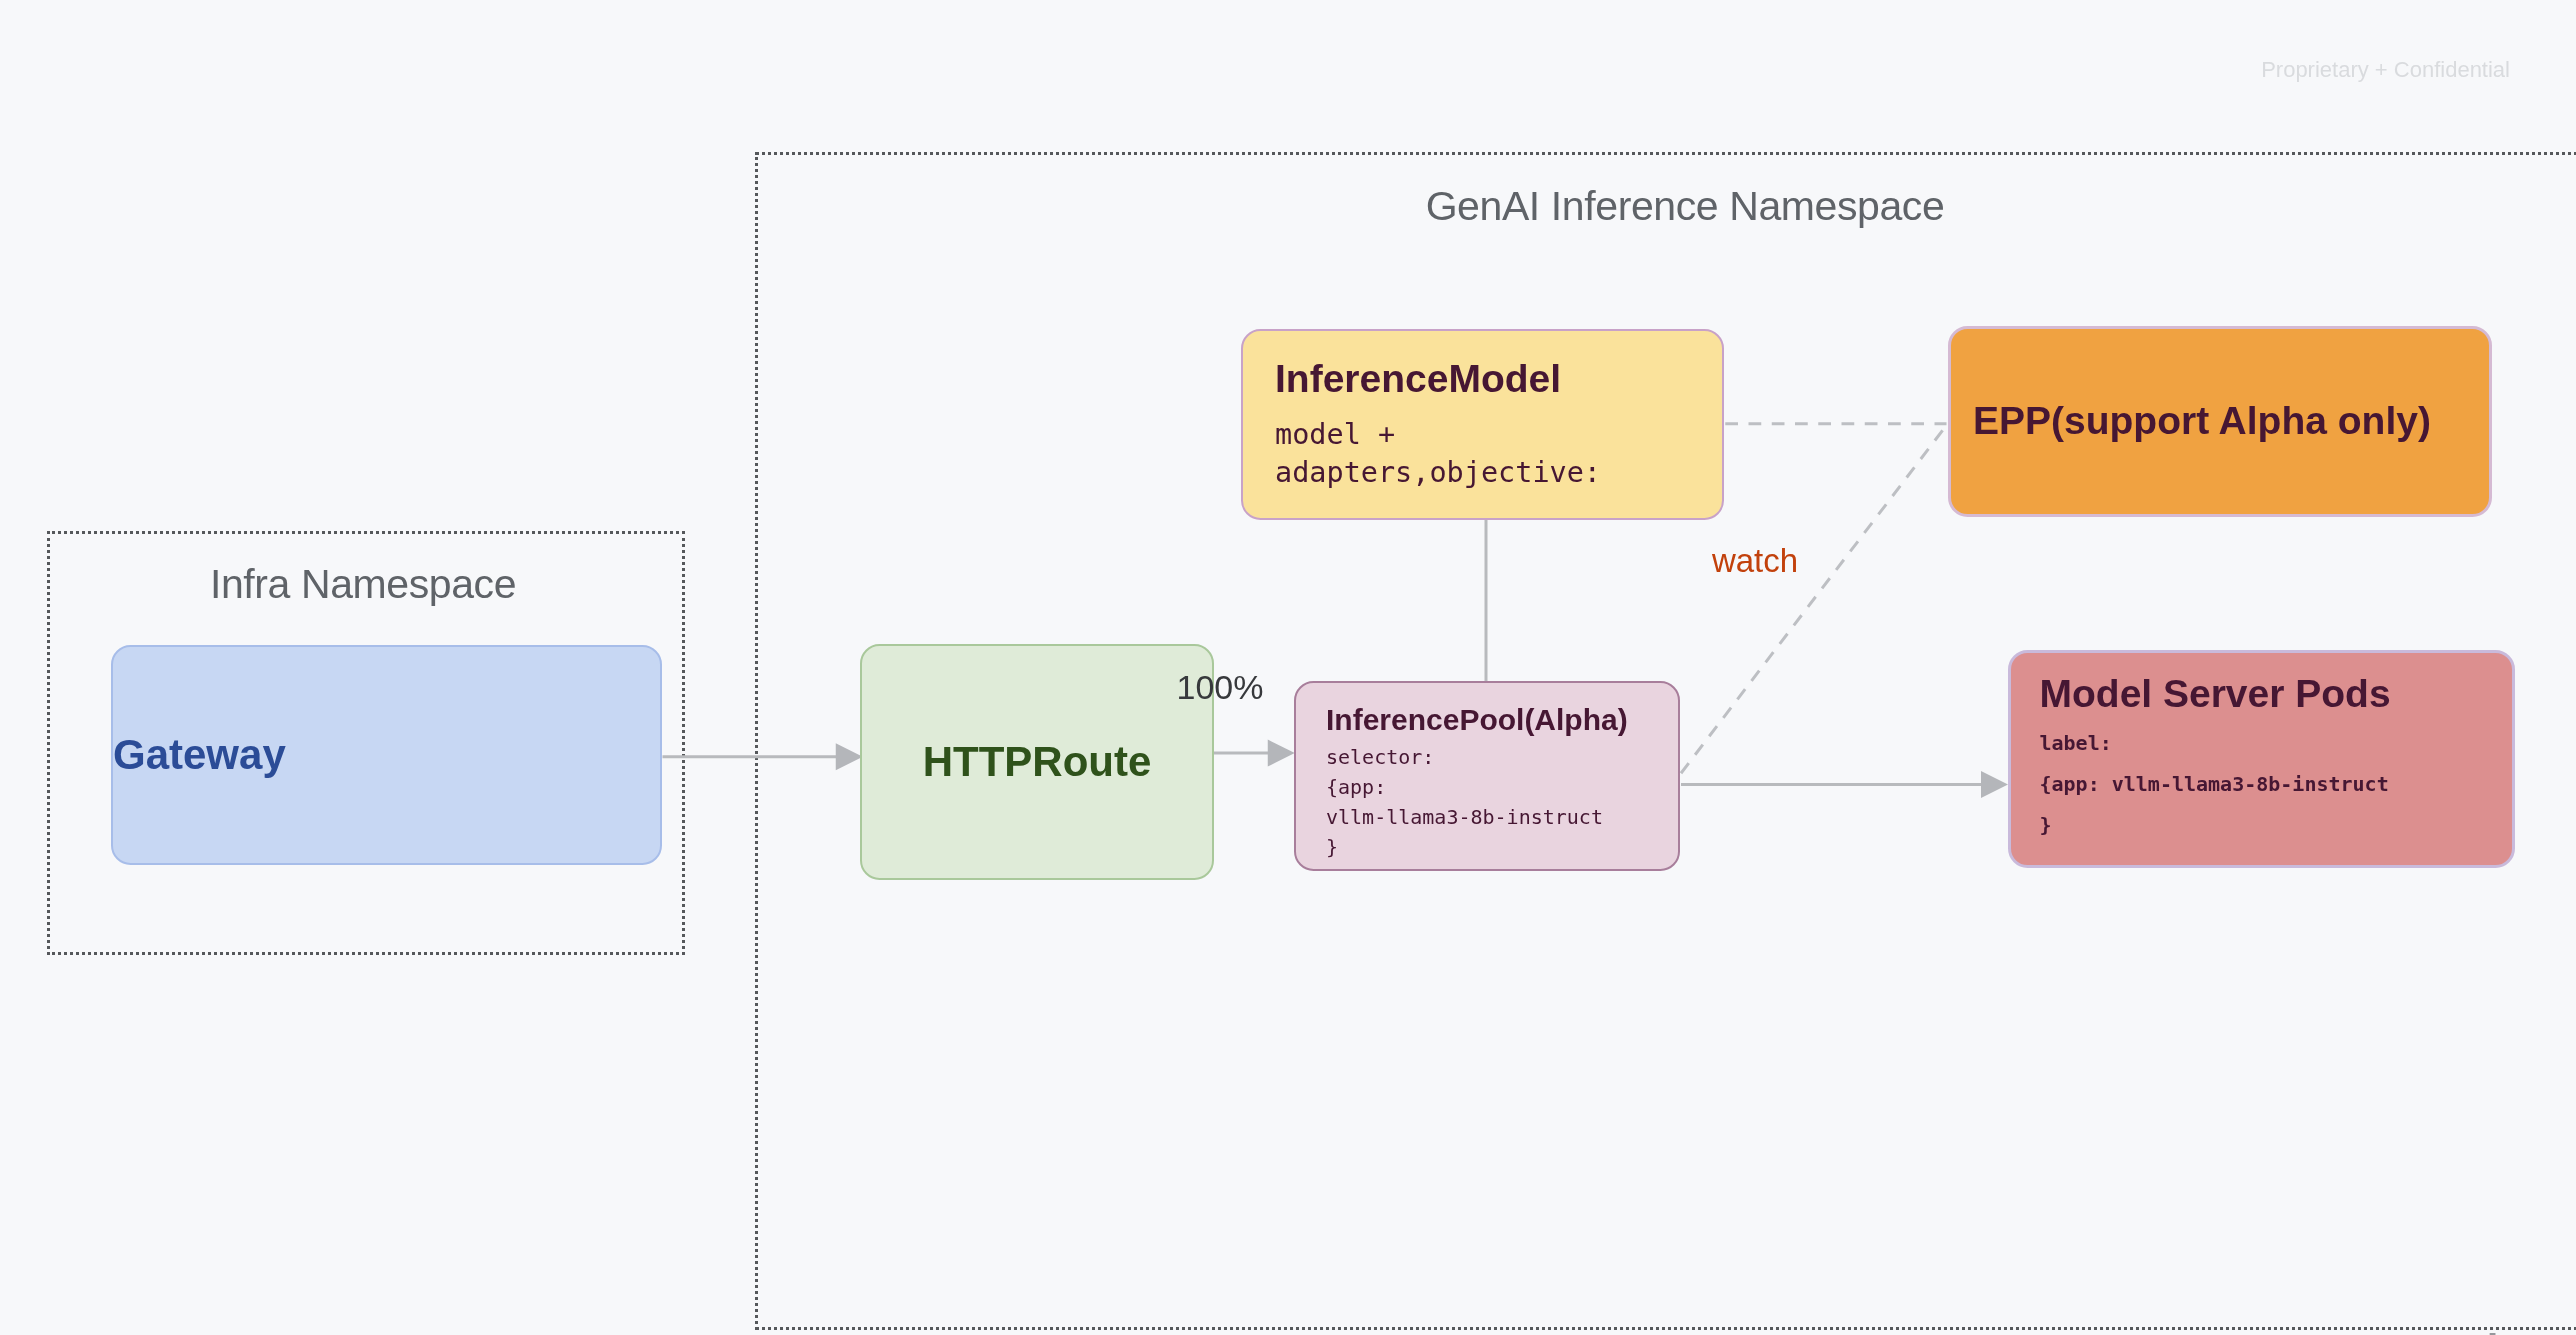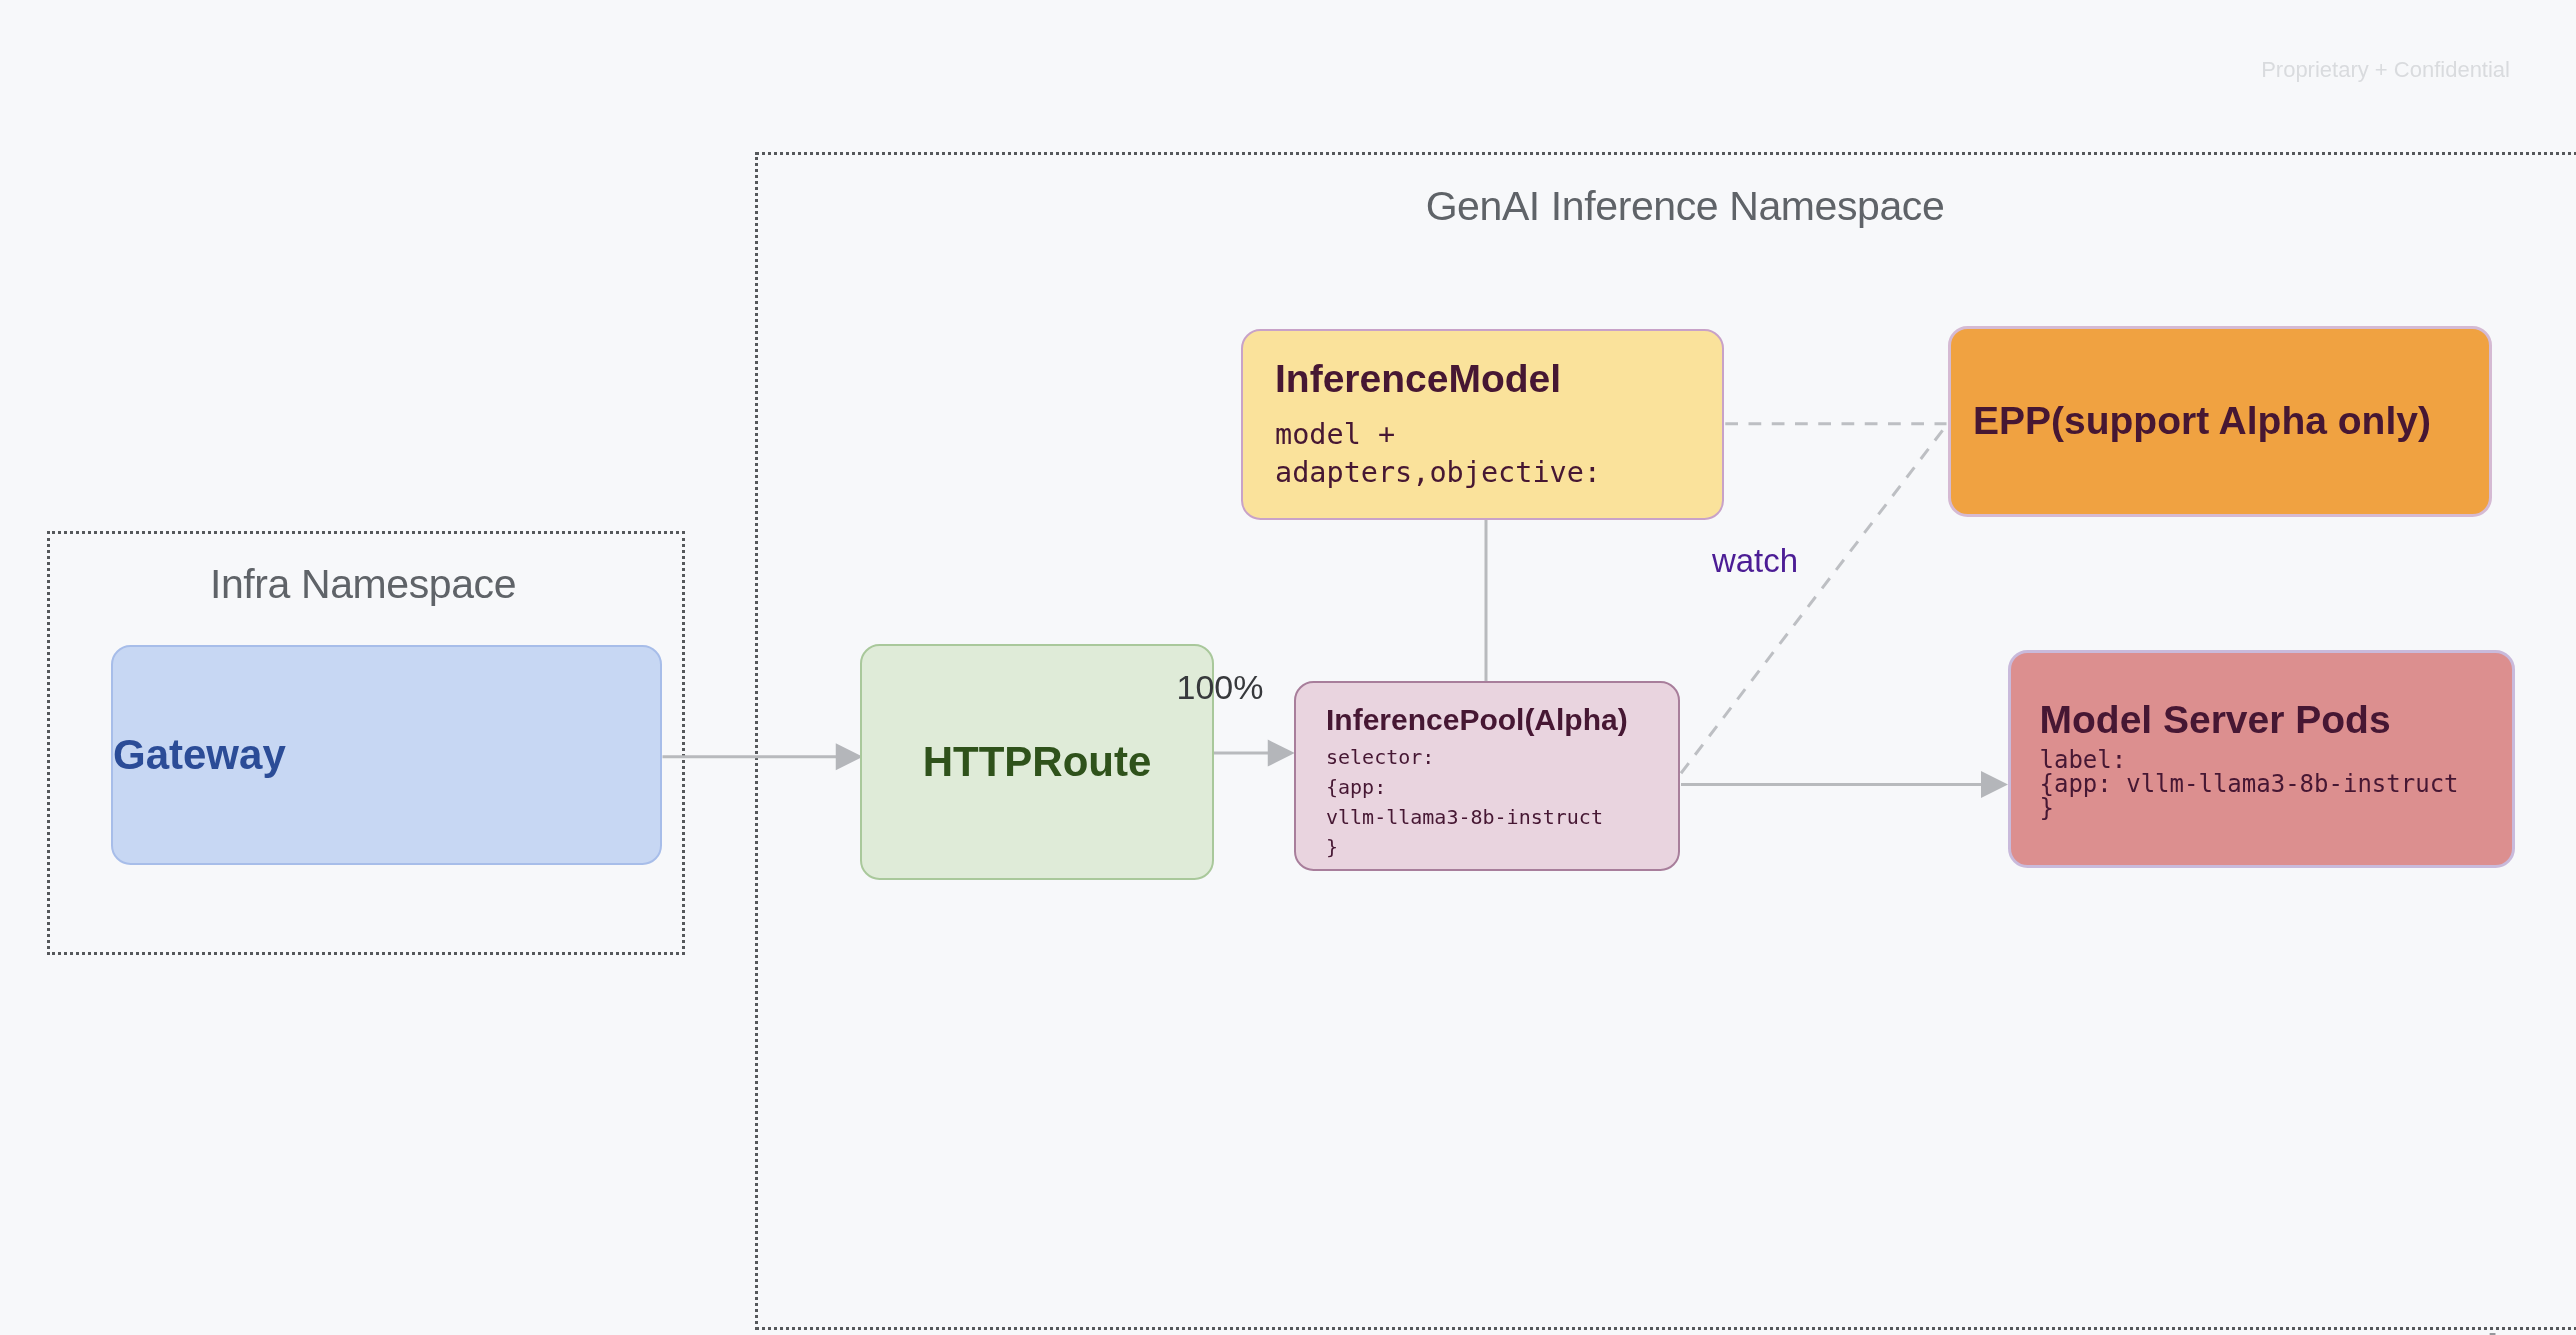--- a/index.html
+++ b/index.html
@@ -29,25 +29,25 @@
        border:3px solid #d5bad3;padding-left:22px;}
   #epp .title{font-size:39px;}
   #inference-pool{left:1294px;top:681px;width:386px;height:190px;background:#e9d4df;
                   border:2.3px solid #a87e9b;padding-left:30px;justify-content:flex-start;
                   padding-top:19.5px;}
   #inference-pool .title{font-size:30px;margin-bottom:4.5px;}
   #inference-pool .mono{font-size:20px;line-height:30px;}
   #model-server-pods{left:2008px;top:650px;width:507px;height:218px;background:#dc8f8f;
                      border:3px solid #c9badb;padding-left:28.5px;}
   #model-server-pods .title{font-size:39px;margin-bottom:6px;}
-  #model-server-pods .mono{font-size:24px;line-height:24px;}
+  #model-server-pods .mono{font-size:20px;line-height:41px;font-weight:bold;}
   
   .edge-label{position:absolute;z-index:5;white-space:nowrap;}
   #label-100{left:1220px;top:668px;transform:translateX(-50%);font-size:34px;color:#37393c;}
-  #label-watch{left:1755px;top:542px;transform:translateX(-50%);font-size:33px;color:#4c1d95;}
+  #label-watch{left:1755px;top:542px;transform:translateX(-50%);font-size:33px;color:#c2410c;}
   
   #watermark{position:absolute;right:66px;top:57px;font-size:22px;color:#d9dbde;z-index:5;}
   #brand{position:absolute;left:2374px;top:1326px;font-size:42px;font-weight:700;
          color:#95989c;z-index:5;letter-spacing:0.8px;}
   
   #connectors{position:absolute;left:0;top:0;z-index:3;}
 </style>
 </head>
 <body>
 

